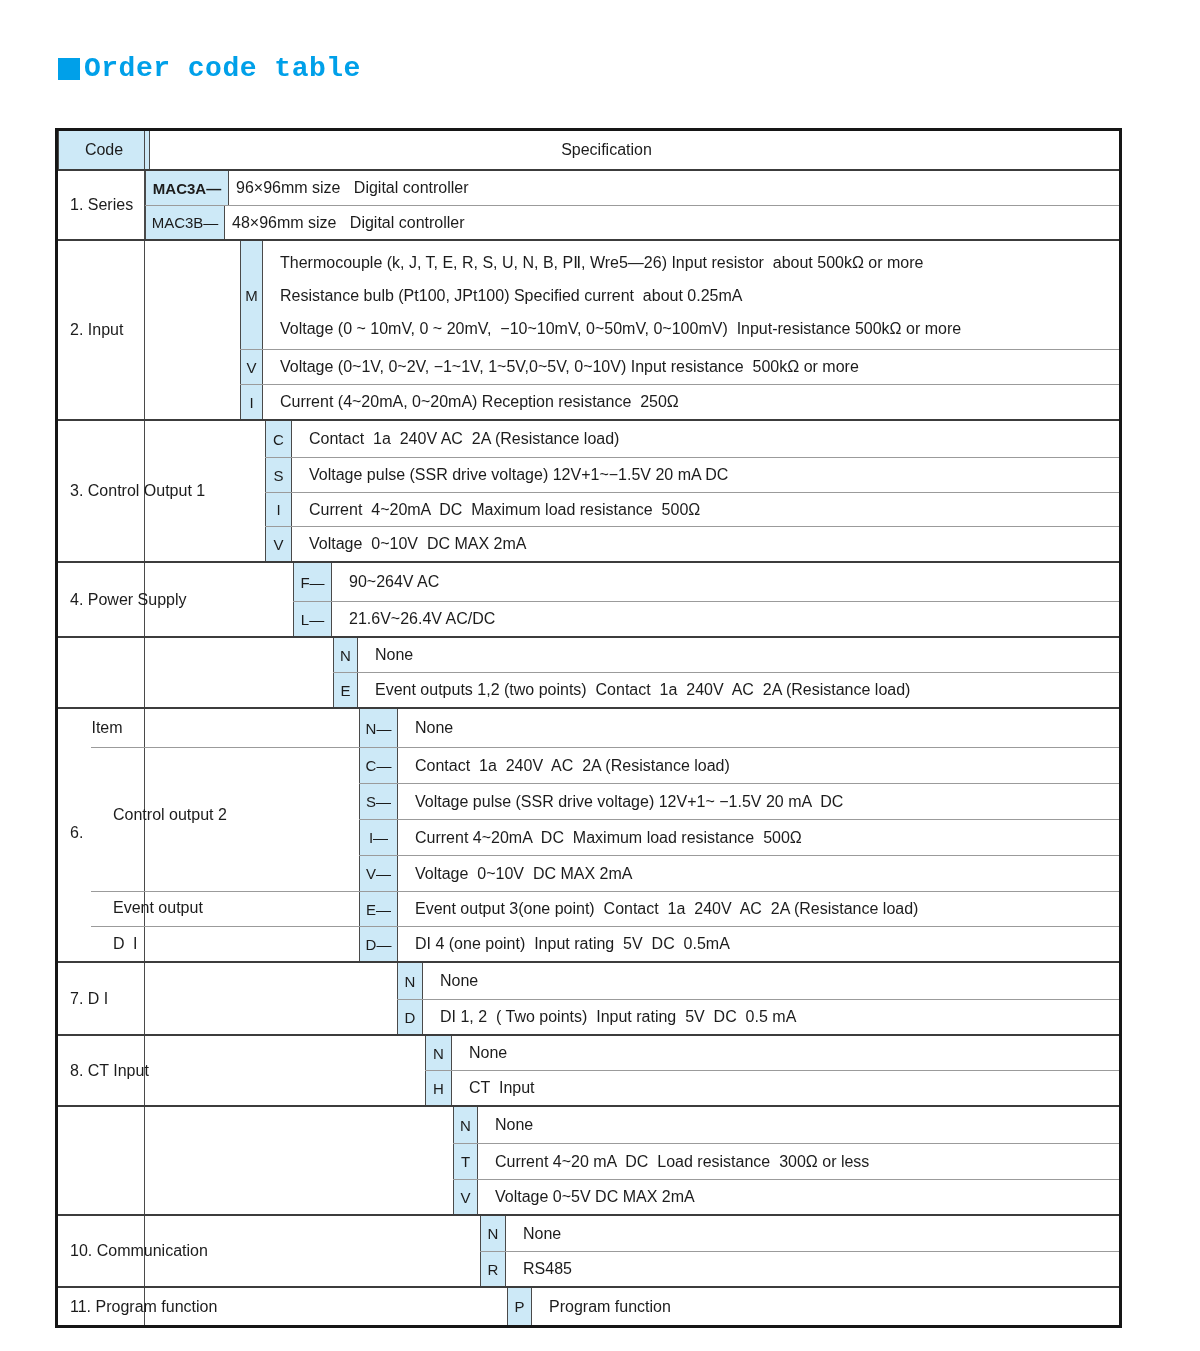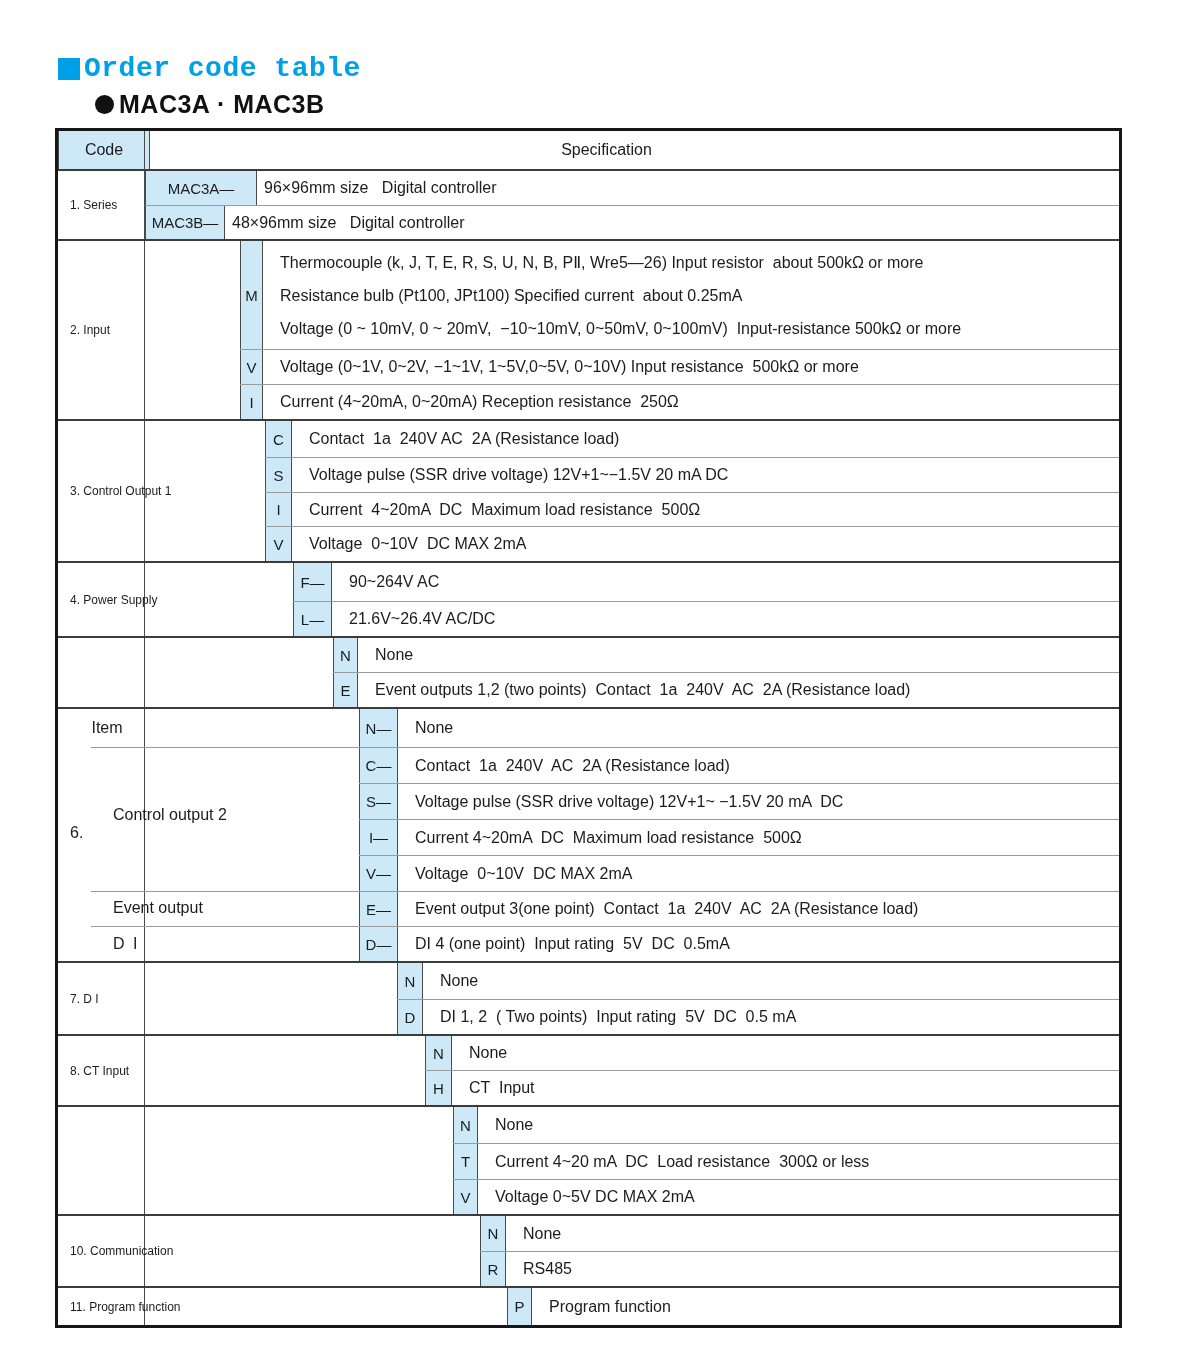--- a/index.html
+++ b/index.html
@@ -19,21 +19,21 @@
        box-sizing:border-box;background:#fff;}
 
   .thead{display:flex;height:38px;box-sizing:border-box;}
   .thead .hc{display:flex;align-items:center;justify-content:center;font-size:16px;box-sizing:border-box;}
   .hc.item{width:87px;border-right:1px solid #4a4a4a;}
   .hc.code{width:92px;background:var(--code-bg,#cde9f7);border-right:1px solid #4a4a4a;}
   .hc.spec{flex:1;padding-right:73px;}
 
   .sec{position:relative;border-top:2px solid #3c3c3c;box-sizing:border-box;}
   .item{position:absolute;left:0;top:0;bottom:0;display:flex;align-items:center;
-        padding-left:12px;font-size:12px;box-sizing:border-box;}
+        padding-left:12px;font-size:16px;box-sizing:border-box;}
   .rows{box-sizing:border-box;}
   .row{display:flex;box-sizing:border-box;}
   .row + .row{border-top:1px solid #9b9b9b;}
   .code{box-sizing:border-box;background:var(--code-bg,#cde9f7);
         border-left:1px solid #4a4a4a;border-right:1px solid #4a4a4a;
         display:flex;align-items:center;justify-content:center;font-size:15px;}
   .spec{flex:1;display:flex;align-items:center;padding-left:17px;font-size:16px;
         white-space:pre-wrap;box-sizing:border-box;}
   .spec.pad24{padding-left:7px;}
   .spec.ml{line-height:33px;}
@@ -48,38 +48,34 @@
 </style>
 </head>
 <body>
 
 <div class="page">
 
   <div class="h1">
     <span class="sq"></span>
     <span class="t">Order code table</span>
   </div>
-  <div class="h2">
-    <span class="ci"></span>
-    <span class="t">MAC3A · MAC3B</span>
-  </div>
 
   <div class="tbl">
 
     <div class="thead">
       <div class="hc item">Item</div>
       <div class="hc code">Code</div>
       <div class="hc spec">Specification</div>
     </div>
 
     <div class="sec">
       <div class="item">1. Series</div>
       <div class="rows" style="margin-left:87px;">
         <div class="row" style="height:34px;">
-          <div class="code" style="width:112px;">MAC3A—</div>
+          <div class="code" style="width:84px;font-weight:bold;">MAC3A—</div>
           <div class="spec pad24">96×96mm size   Digital controller</div>
         </div>
         <div class="row" style="height:34px;">
           <div class="code" style="width:80px;">MAC3B—</div>
           <div class="spec pad24">48×96mm size   Digital controller</div>
         </div>
       </div>
     </div>
 
     <div class="sec">

